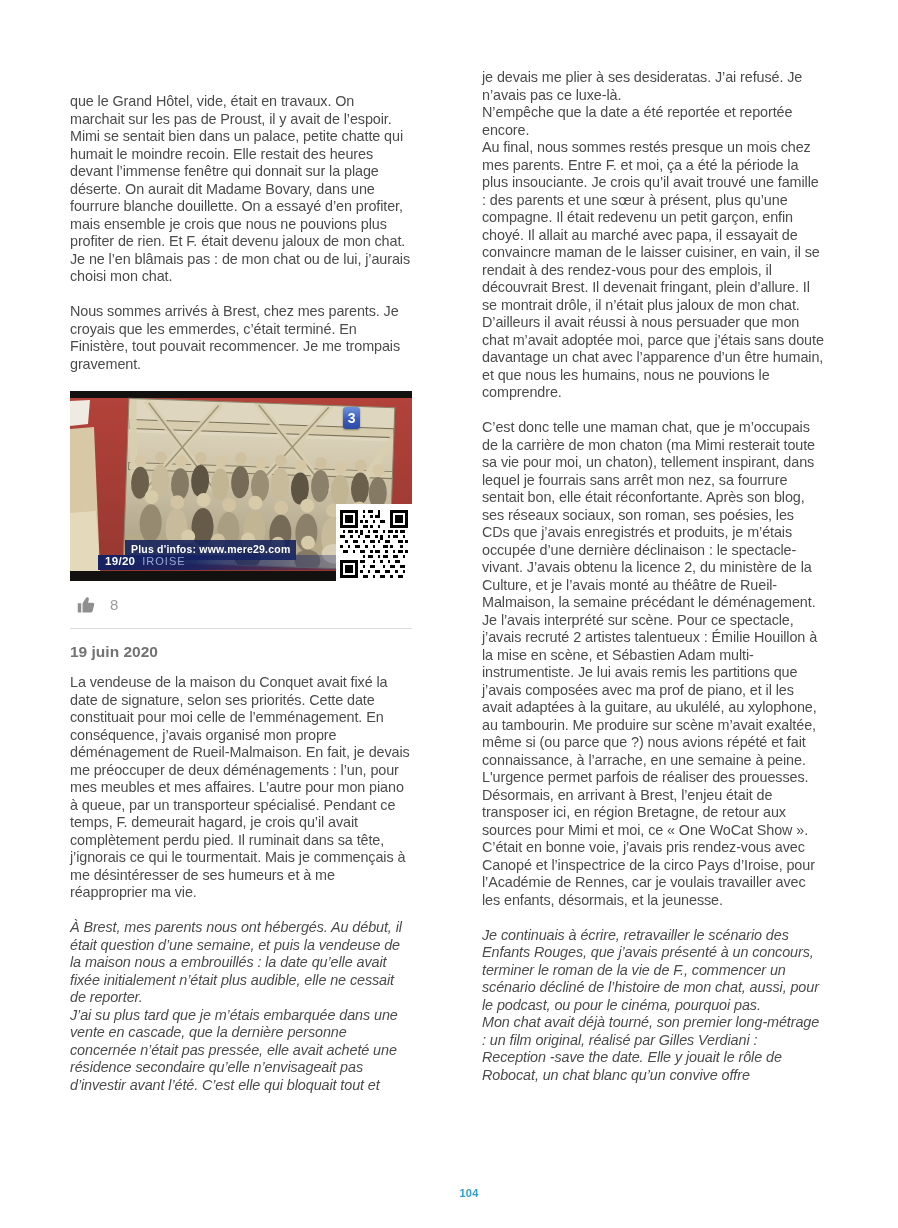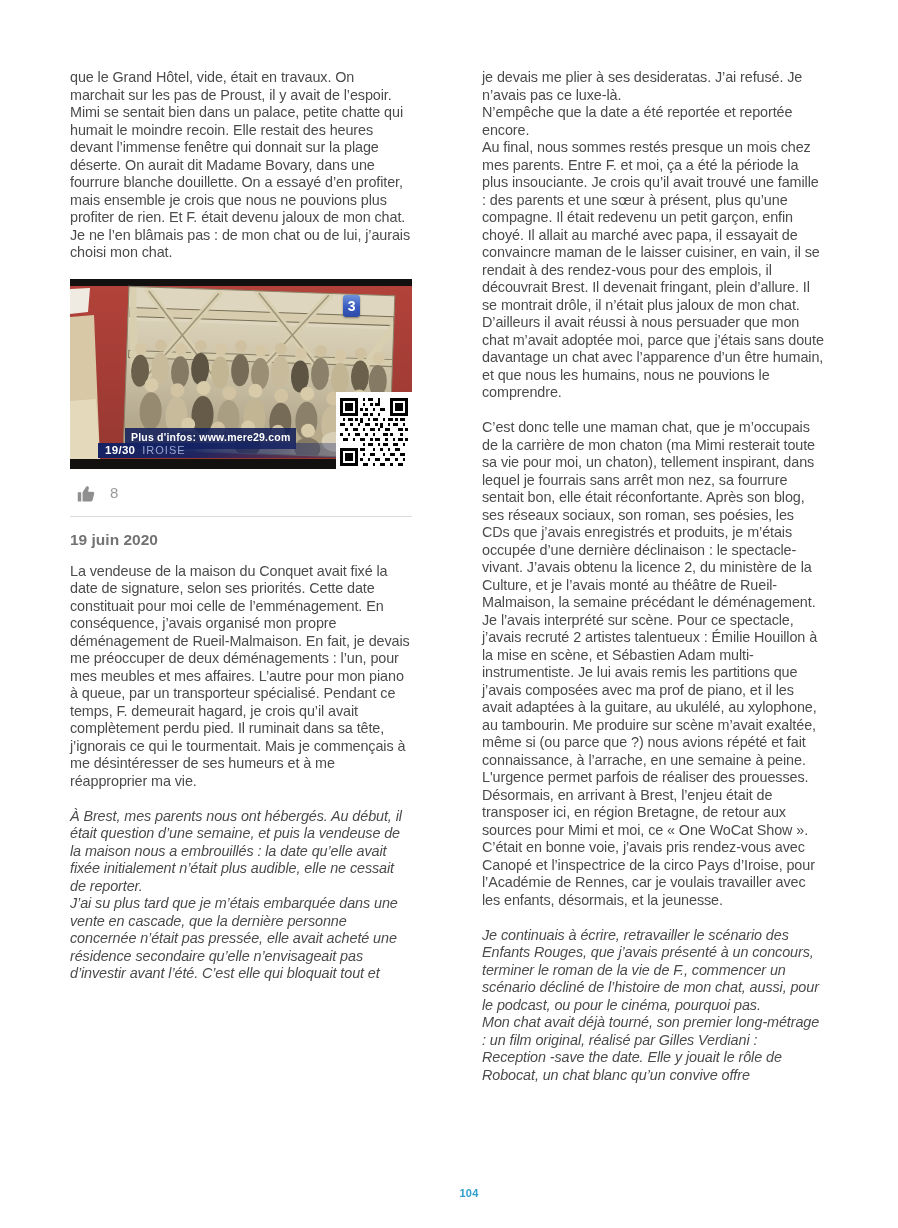--- a/index.html
+++ b/index.html
@@ -1,19 +1,19 @@
 <!DOCTYPE html>
 <html lang="fr"><head>
 <meta charset="utf-8">
 <style>
   html,body{margin:0;padding:0;background:#ffffff;}
   body{width:898px;height:1228px;font-family:"Liberation Sans","DejaVu Sans",sans-serif;overflow:hidden;}
   .page{position:relative;width:898px;height:1228px;background:#fff;}
   .col{position:absolute;top:69px;width:342px;font-size:14.4px;line-height:17.5px;color:#4b4b4b;letter-spacing:-0.1px;}
-  .col.left{left:70px;}
+  .col.left{left:70px;margin-top:24px;}
   .col.right{left:482px;}
   .col p{margin:0 0 17.5px 0;white-space:pre-line;}
   .col p:last-child{margin-bottom:0;font-style:italic;}
   h3.entry-date{font-size:15.5px;color:#737373;margin:14px 0 14px 0;font-weight:bold;letter-spacing:0;}
 
   
   figure.tv{position:relative;width:342px;height:190px;margin:0 0 8px 0;padding:0;background:#141210;}
   figure.tv svg.scene{position:absolute;left:0;top:0;}
   .f3-logo{position:absolute;left:273px;top:16px;width:17px;height:22px;border-radius:3px;
     background:linear-gradient(180deg,#6f92db 0%,#3a5cc0 55%,#2d4aa5 100%);
@@ -39,20 +39,21 @@
   .footer{position:absolute;left:0;right:0;top:1187px;text-align:center;
     font-size:11px;font-weight:bold;color:#2f9fce;letter-spacing:.2px;padding-left:40px;}
 </style>
 </head>
 <body>
 
 <div class="page">
 
   <div class="col left">
     <p>que le Grand Hôtel, vide, était en travaux. On marchait sur les pas de Proust, il y avait de l’espoir. Mimi se sentait bien dans un palace, petite chatte qui humait le moindre recoin. Elle restait des heures devant l’immense fenêtre qui donnait sur la plage déserte. On aurait dit Madame Bovary, dans une fourrure blanche douillette. On a essayé d’en profiter, mais ensemble je crois que nous ne pouvions plus profiter de rien. Et F. était devenu jaloux de mon chat. Je ne l’en blâmais pas : de mon chat ou de lui, j’aurais choisi mon chat.</p>
+    <p>Nous sommes arrivés à Brest, chez mes parents. Je croyais que les emmerdes, c’était terminé. En Finistère, tout pouvait recommencer. Je me trompais gravement.</p>
 
     <figure class="tv">
       <svg class="scene" width="342" height="190" viewBox="0 0 342 190">
         <defs>
           <linearGradient id="sepia" x1="0" y1="0" x2="0" y2="1">
             <stop offset="0" stop-color="#e2dac4"></stop>
               <stop offset="0.5" stop-color="#cbc1a6"></stop>
               <stop offset="1" stop-color="#a89d83"></stop>
           </linearGradient>
           <linearGradient id="wallg" x1="0" y1="0" x2="0" y2="1">
@@ -164,21 +165,21 @@
 
       <div class="f3-logo">
         <span>3</span>
       </div>
 
       <div class="info-banner">
         <span>Plus d'infos: www.mere29.com</span>
       </div>
 
       <div class="bottom-bar">
-        <span class="prog">19/30</span>
+        <span class="prog">19/20</span>
         <span class="region">IROISE</span>
       </div>
 
       <div class="qr">
         <svg viewBox="0 0 29 29" shape-rendering="crispEdges">
           <rect width="29" height="29" fill="#fff"></rect>
           <g fill="#000">
             <path d="M1 1h7v7H1z"></path>
               <path d="M21 1h7v7h-7z"></path>
               <path d="M1 21h7v7H1z"></path>

